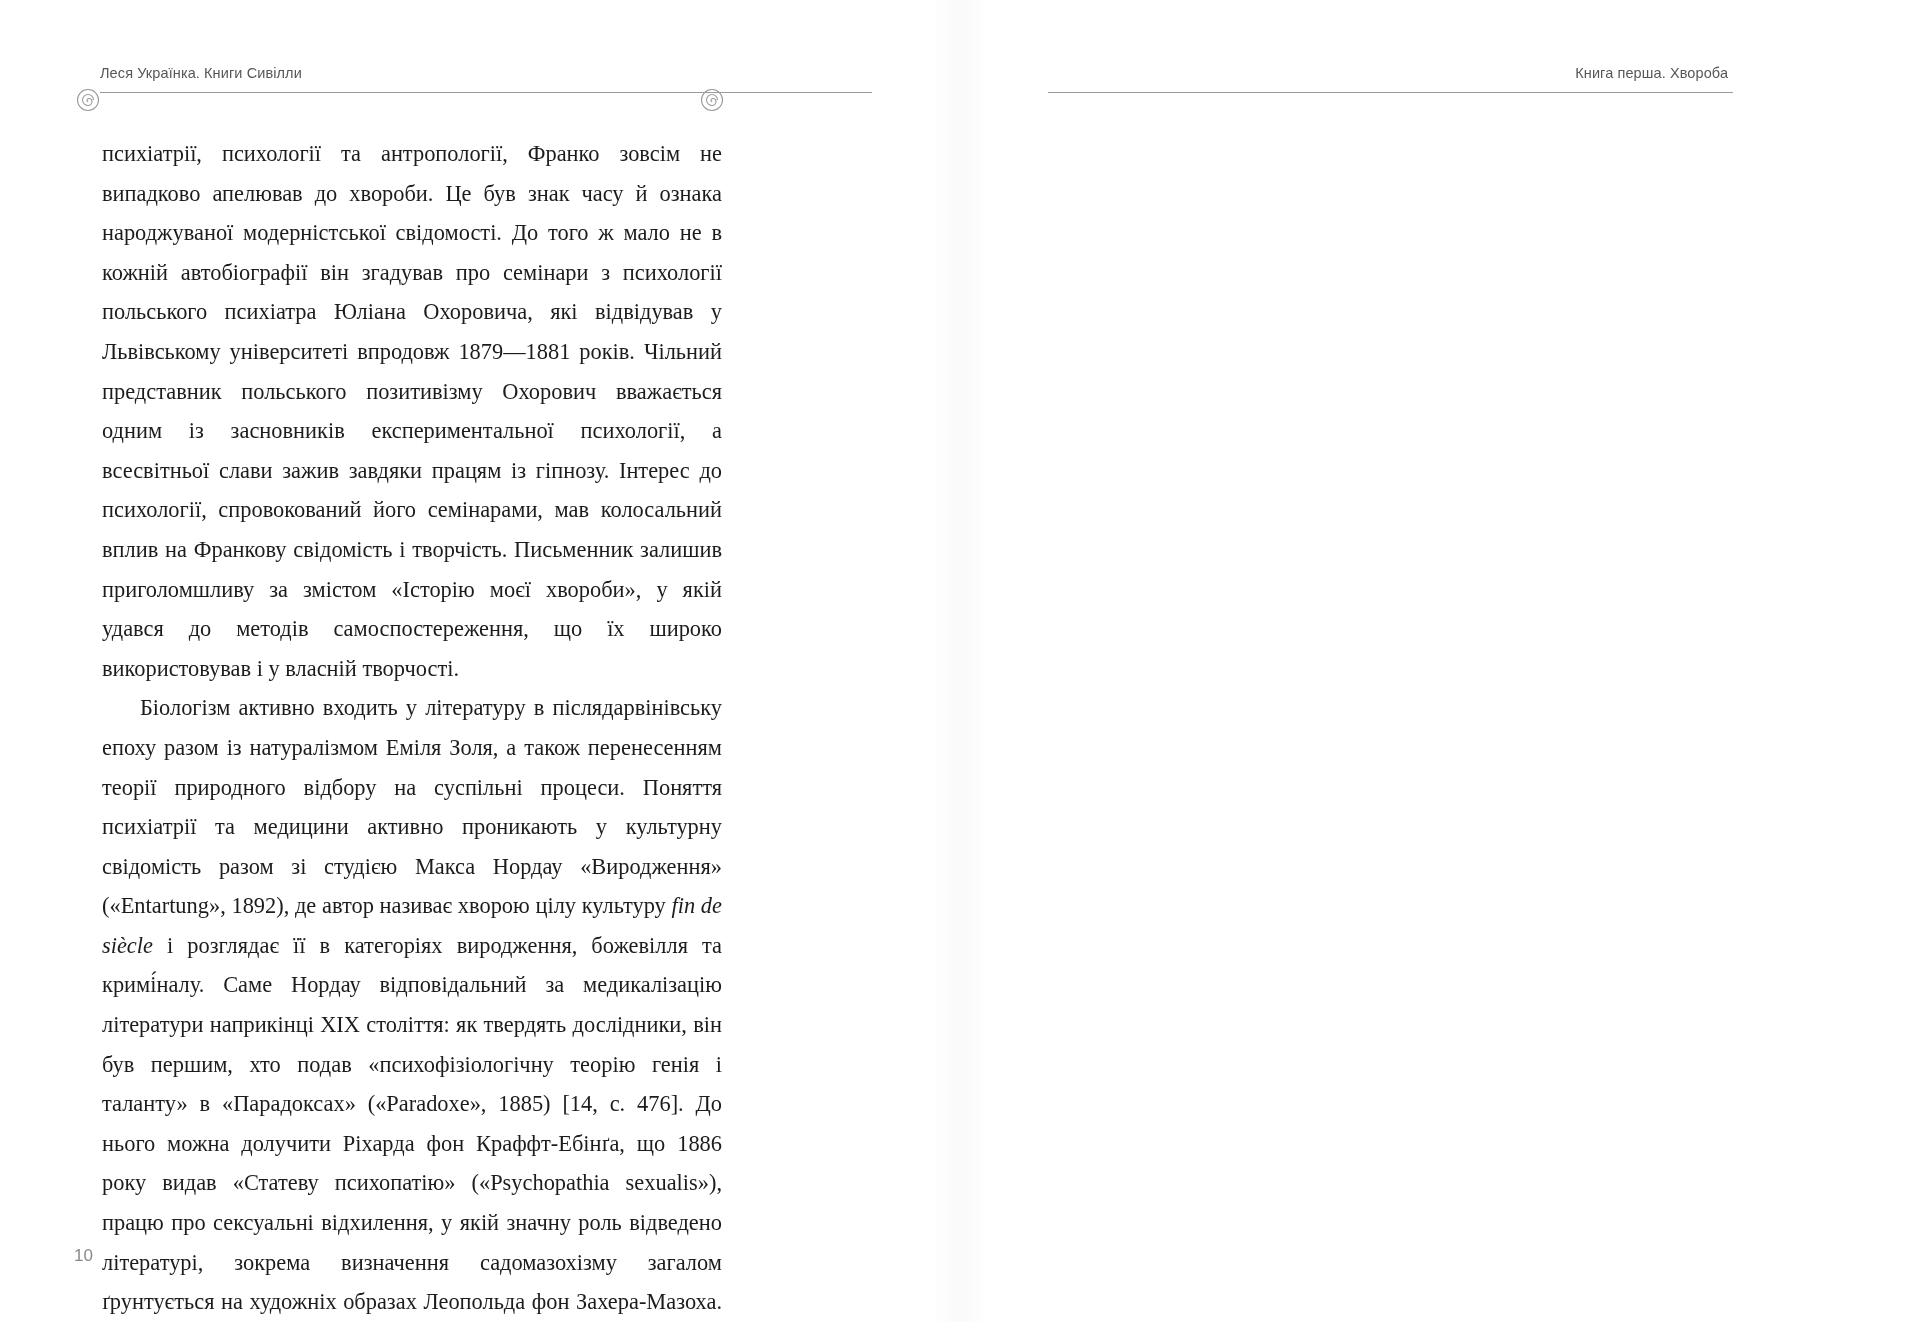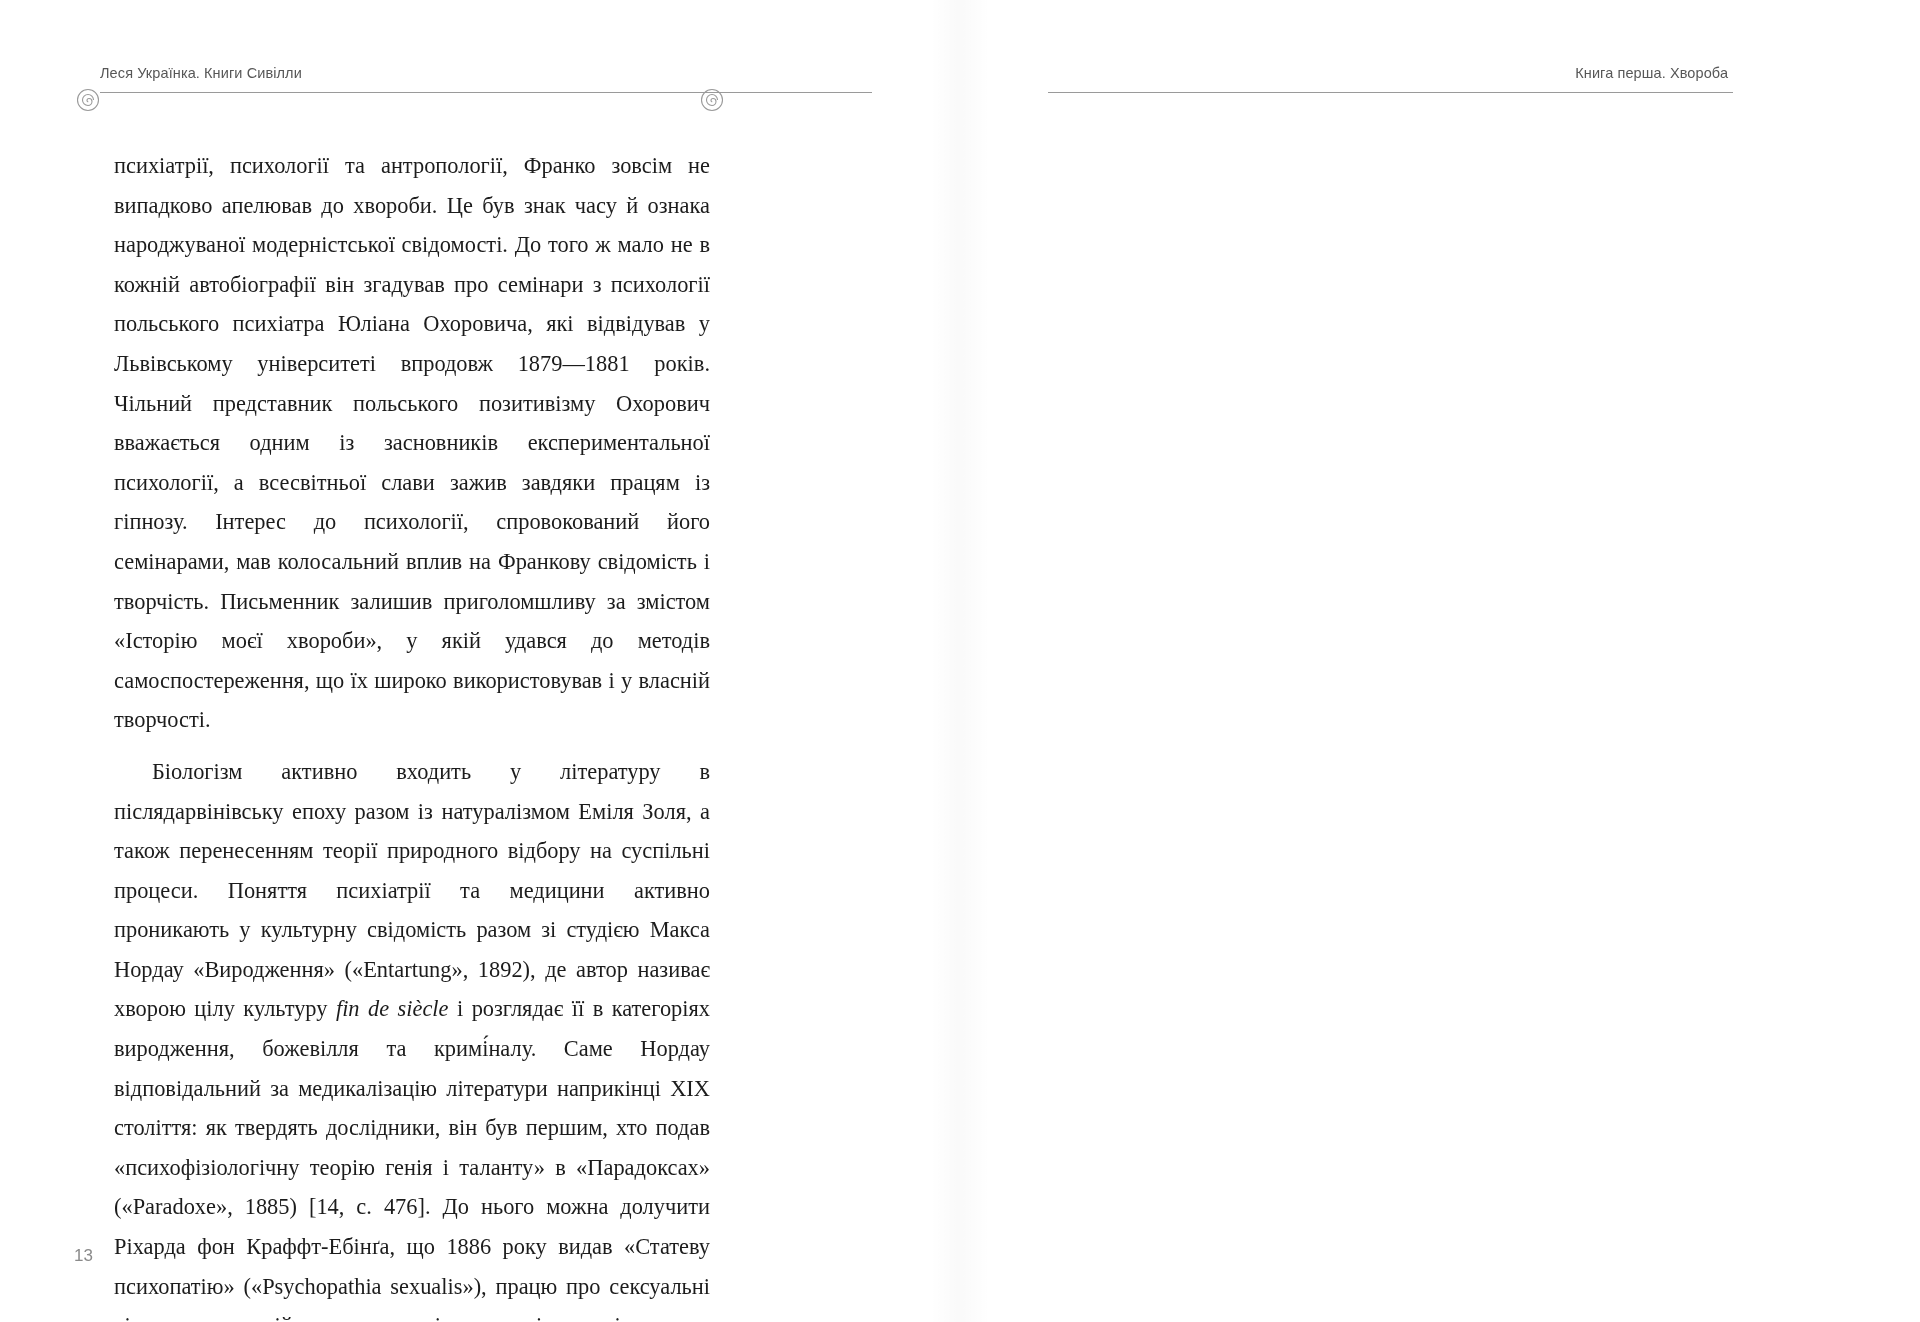--- a/index.html
+++ b/index.html
@@ -66,21 +66,21 @@
     font-size: 22.4px;
     line-height: 39.6px;
     color: #1c1c1c;
     text-align: justify;
     text-justify: inter-word;
     hyphens: manual;
   }
   .page-left .column  { left: 102px; }
   .page-right .column { left: 866px; }
 
-  .column p { margin: 12px; }
+  .column p { margin: 0; }
   .column p.indent { text-indent: 38px; }
   .column i { font-style: italic; }
 
   
   .folio {
     position: absolute;
     bottom: 56px;
     font-family: "Liberation Sans", "DejaVu Sans", sans-serif;
     font-size: 17px;
     color: #8a8a8a;
@@ -125,21 +125,21 @@
         <circle cx="12" cy="12" r="10.5"></circle>
         <path d="M17.5 12a5.5 5.5 0 1 0-5.5 5.5 4 4 0 0 0 4-4 3 3 0 0 0-3-3 2 2 0 0 0-2 2 1.3 1.3 0 0 0 1.3 1.3"></path>
       </svg>
     </div>
 
     <div class="column">
         <p>психіатрії, психології та антропології, Франко зовсім не випадково апелював до хвороби. Це був знак часу й ознака народжуваної модерністської свідомості. До того ж мало не в кожній автобіографії він згадував про семінари з психології польського психіатра Юліана Охоровича, які відвідував у Львівському університеті впродовж 1879—1881 років. Чільний представник польського позитивізму Охорович вважається одним із засновників експериментальної психології, а всесвітньої слави зажив завдяки працям із гіпнозу. Інтерес до психології, спровокований його семінарами, мав колосальний вплив на Франкову свідомість і творчість. Письменник залишив приголомшливу за змістом «Історію моєї хвороби», у якій удався до методів самоспостереження, що їх широко використовував і у власній творчості.</p>
         <p class="indent">Біологізм активно входить у літературу в післядарвінівську епоху разом із натуралізмом Еміля Золя, а також перенесенням теорії природного відбору на суспільні процеси. Поняття психіатрії та медицини активно проникають у культурну свідомість разом зі студією Макса Нордау «Виродження» («Entartung», 1892), де автор називає хворою цілу культуру <i>fin de siècle</i> і розглядає її в категоріях виродження, божевілля та кримі́налу. Саме Нордау відповідальний за медикалізацію літератури наприкінці XIX століття: як твердять дослідники, він був першим, хто подав «психофізіологічну теорію генія і таланту» в «Парадоксах» («Paradoxe», 1885) [14, с. 476]. До нього можна долучити Ріхарда фон Краффт-Ебінґа, що 1886 року видав «Статеву психопатію» («Psychopathia sexualis»), працю про сексуальні відхилення, у якій значну роль відведено літературі, зокрема визначення садомазохізму загалом ґрунтується на художніх образах Леопольда фон Захера-Мазоха. Наприкінці століття</p>
       </div>
 
-    <div class="folio">13</div>
+    <div class="folio">10</div>
   </div>
 
   <div class="page page-right">
 
     <div class="runhead">Книга перша. Хвороба і дозволяють</div>
 
     <div class="rule"></div>
 
     <div class="spiral spiral-inner-r">
       <svg viewBox="0 0 24 24" fill="none" stroke="#9a9a9a" stroke-width="1.1">

